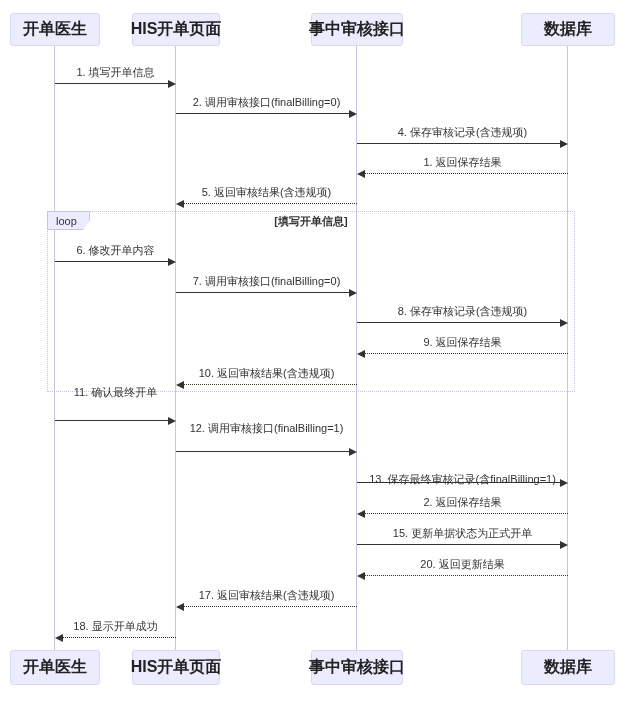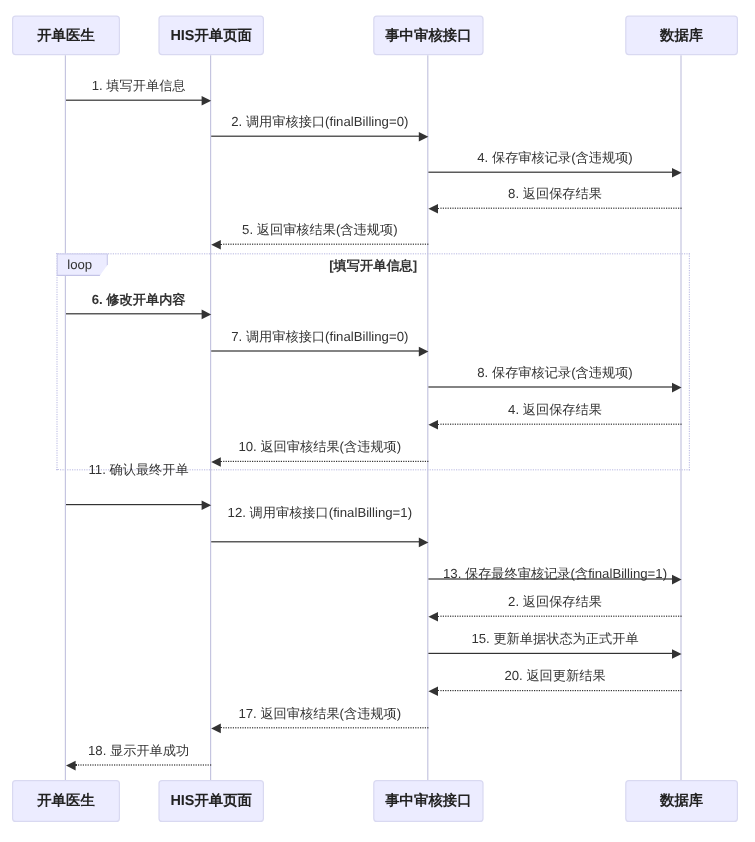--- a/index.html
+++ b/index.html
@@ -6,21 +6,21 @@
   .canvas{
     position:relative;width:629px;height:702px;background:#fff;overflow:hidden;
     font-family:"Liberation Sans","DejaVu Sans",sans-serif;
     --fill:#ECECFF; --stroke:#d9d9f1; --life:#c5c5e0; --arrow:#333333;
     --text:#333333; --loopb:#c3c3e6;
   }
   .lifeline{position:absolute;width:0;border-left:1.5px solid var(--life);}
   .pbox{
     position:absolute;display:flex;align-items:center;justify-content:center;
     background:var(--fill);border:1px solid var(--stroke);border-radius:3px;
-    font-size:12px;font-weight:600;color:#222;box-sizing:border-box;white-space:nowrap;
+    font-size:16px;font-weight:600;color:#222;box-sizing:border-box;white-space:nowrap;
   }
   .msg-label{
     position:absolute;height:16px;line-height:16px;display:flex;align-items:center;
     justify-content:center;font-size:11px;color:var(--text);white-space:nowrap;overflow:visible;
   }
   .msg-line{position:absolute;height:0;}
   .msg-line.solid{border-top:1.5px solid var(--arrow);}
   .msg-line.dashed{border-top:1.5px dotted var(--arrow);}
   .arrow-head{position:absolute;width:0;height:0;border-top:4px solid transparent;border-bottom:4px solid transparent;}
   .arrow-head.right{border-left:8px solid var(--arrow);}
@@ -72,36 +72,36 @@
     <div class="loop-cond" style="left: 47px; top: 214px; width: 528px;">[填写开单信息]</div>
     <div class="msg-label" style="left: 55px; top: 64px; width: 121px; text-align: center;">1. 填写开单信息</div>
     <div class="msg-line solid" style="left: 55px; top: 83px; width: 114px;"></div>
     <div class="arrow-head right" style="left: 168px; top: 79.5px;"></div>
     <div class="msg-label" style="left: 176px; top: 94px; width: 181px;">2. 调用审核接口(finalBilling=0)</div>
     <div class="msg-line solid" style="left: 176px; top: 113px; width: 174px;"></div>
     <div class="arrow-head right" style="left: 349px; top: 109.5px;"></div>
     <div class="msg-label" style="left: 357px; top: 124px; width: 211px;">4. 保存审核记录(含违规项)</div>
     <div class="msg-line solid" style="left: 357px; top: 143px; width: 204px;"></div>
     <div class="arrow-head right" style="left: 560px; top: 139.5px;"></div>
-    <div class="msg-label" style="left: 357px; top: 154px; width: 211px;">8. 返回保存结果</div>
+    <div class="msg-label" style="left: 357px; top: 154px; width: 211px;">1. 返回保存结果</div>
     <div class="msg-line dashed" style="left: 364px; top: 173px; width: 204px;"></div>
     <div class="arrow-head left" style="left: 357px; top: 169.5px;"></div>
     <div class="msg-label" style="left: 176px; top: 184px; width: 181px;">5. 返回审核结果(含违规项)</div>
     <div class="msg-line dashed" style="left: 183px; top: 203px; width: 174px;"></div>
     <div class="arrow-head left" style="left: 176px; top: 199.5px;"></div>
-    <div class="msg-label" style="left: 55px; top: 242px; width: 121px; font-weight: bold;">6. 修改开单内容</div>
+    <div class="msg-label" style="left: 55px; top: 242px; width: 121px;">6. 修改开单内容</div>
     <div class="msg-line solid" style="left: 55px; top: 261px; width: 114px;"></div>
     <div class="arrow-head right" style="left: 168px; top: 257.5px;"></div>
     <div class="msg-label" style="left: 176px; top: 273px; width: 181px;">7. 调用审核接口(finalBilling=0)</div>
     <div class="msg-line solid" style="left: 176px; top: 292px; width: 174px;"></div>
     <div class="arrow-head right" style="left: 349px; top: 288.5px;"></div>
     <div class="msg-label" style="left: 357px; top: 303px; width: 211px;">8. 保存审核记录(含违规项)</div>
     <div class="msg-line solid" style="left: 357px; top: 322px; width: 204px;"></div>
     <div class="arrow-head right" style="left: 560px; top: 318.5px;"></div>
-    <div class="msg-label" style="left: 357px; top: 334px; width: 211px;">4. 返回保存结果</div>
+    <div class="msg-label" style="left: 357px; top: 334px; width: 211px;">9. 返回保存结果</div>
     <div class="msg-line dashed" style="left: 364px; top: 353px; width: 204px;"></div>
     <div class="arrow-head left" style="left: 357px; top: 349.5px;"></div>
     <div class="msg-label" style="left: 176px; top: 365px; width: 181px;">10. 返回审核结果(含违规项)</div>
     <div class="msg-line dashed" style="left: 183px; top: 384px; width: 174px;"></div>
     <div class="arrow-head left" style="left: 176px; top: 380.5px;"></div>
     <div class="msg-label" style="left: 55px; top: 384px; width: 121px;">11. 确认最终开单</div>
     <div class="msg-line solid" style="left: 55px; top: 420px; width: 114px;"></div>
     <div class="arrow-head right" style="left: 168px; top: 416.5px;"></div>
     <div class="msg-label" style="left: 176px; top: 420px; width: 181px; text-align: right;">12. 调用审核接口(finalBilling=1)</div>
     <div class="msg-line solid" style="left: 176px; top: 451px; width: 174px;"></div>

